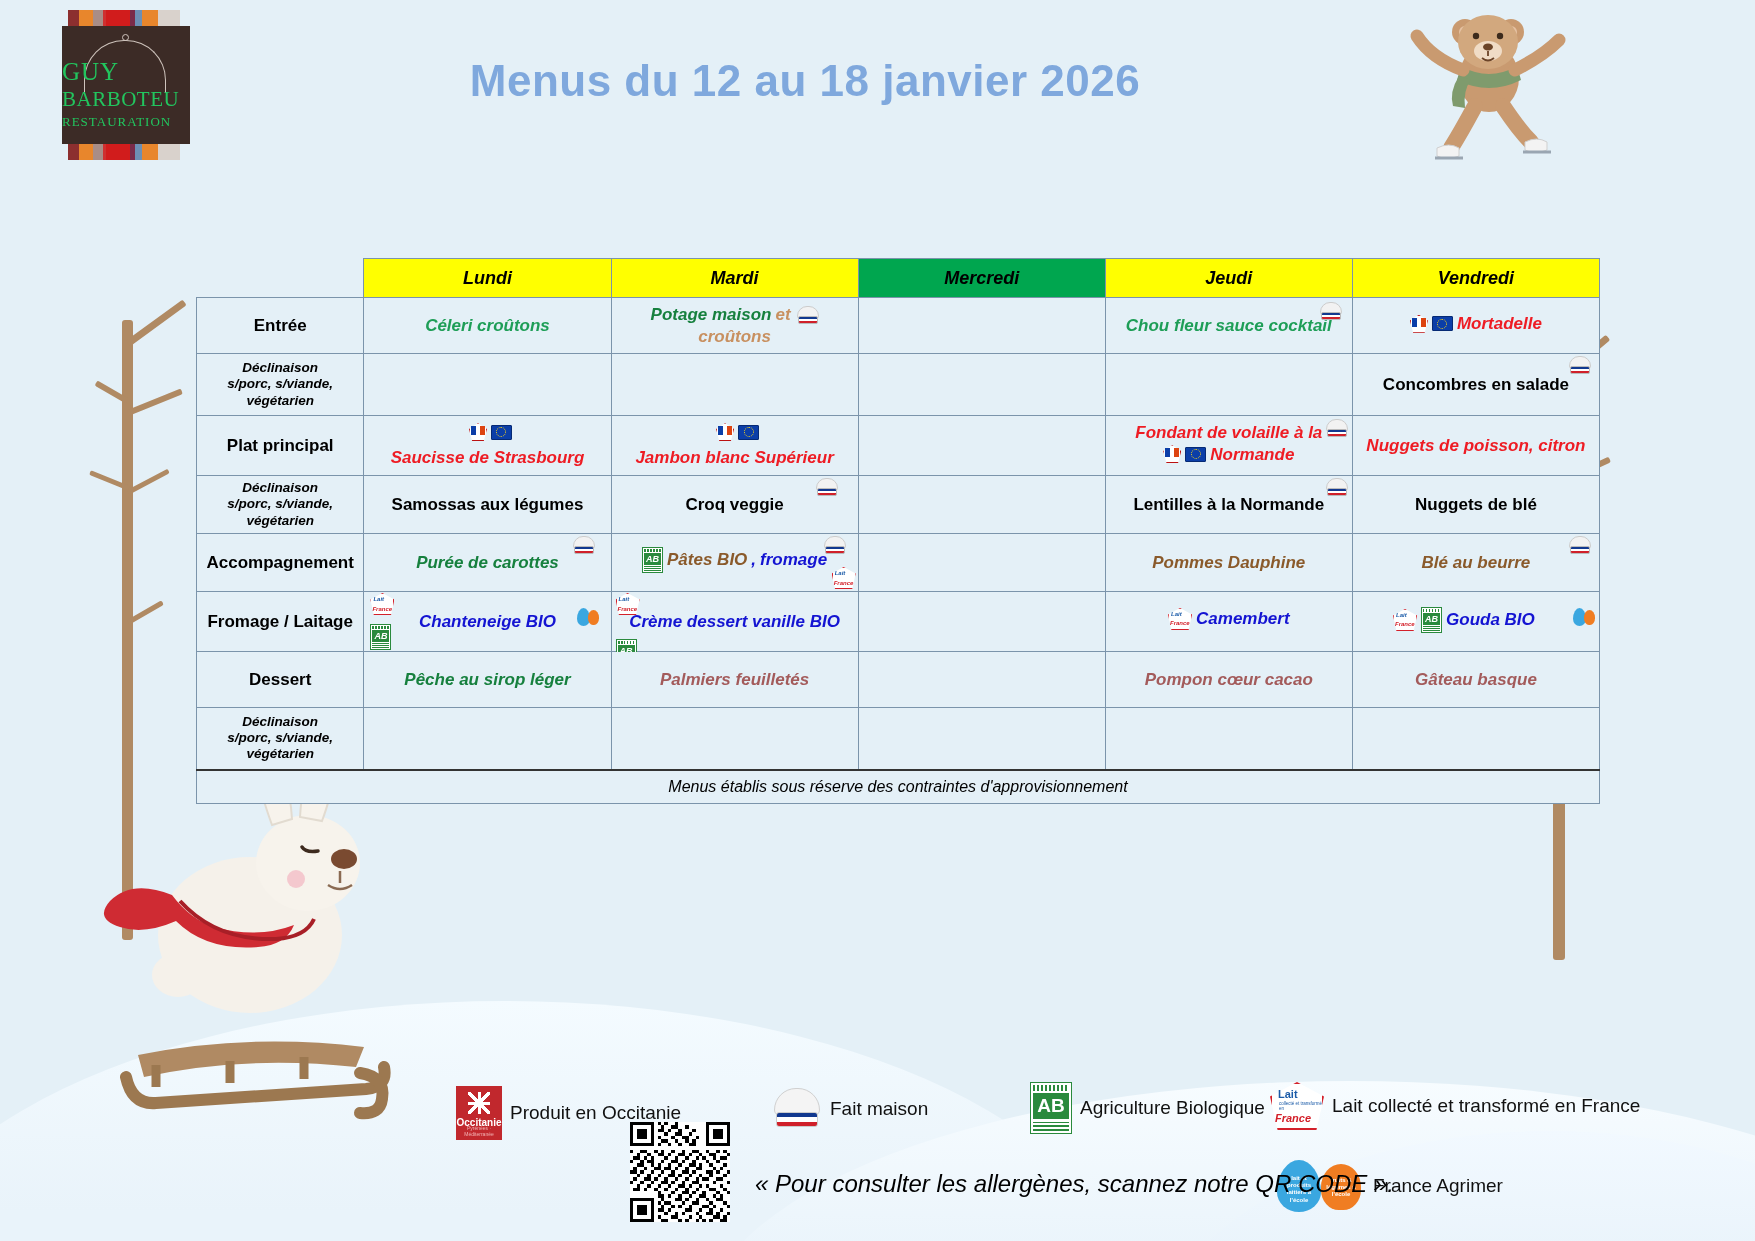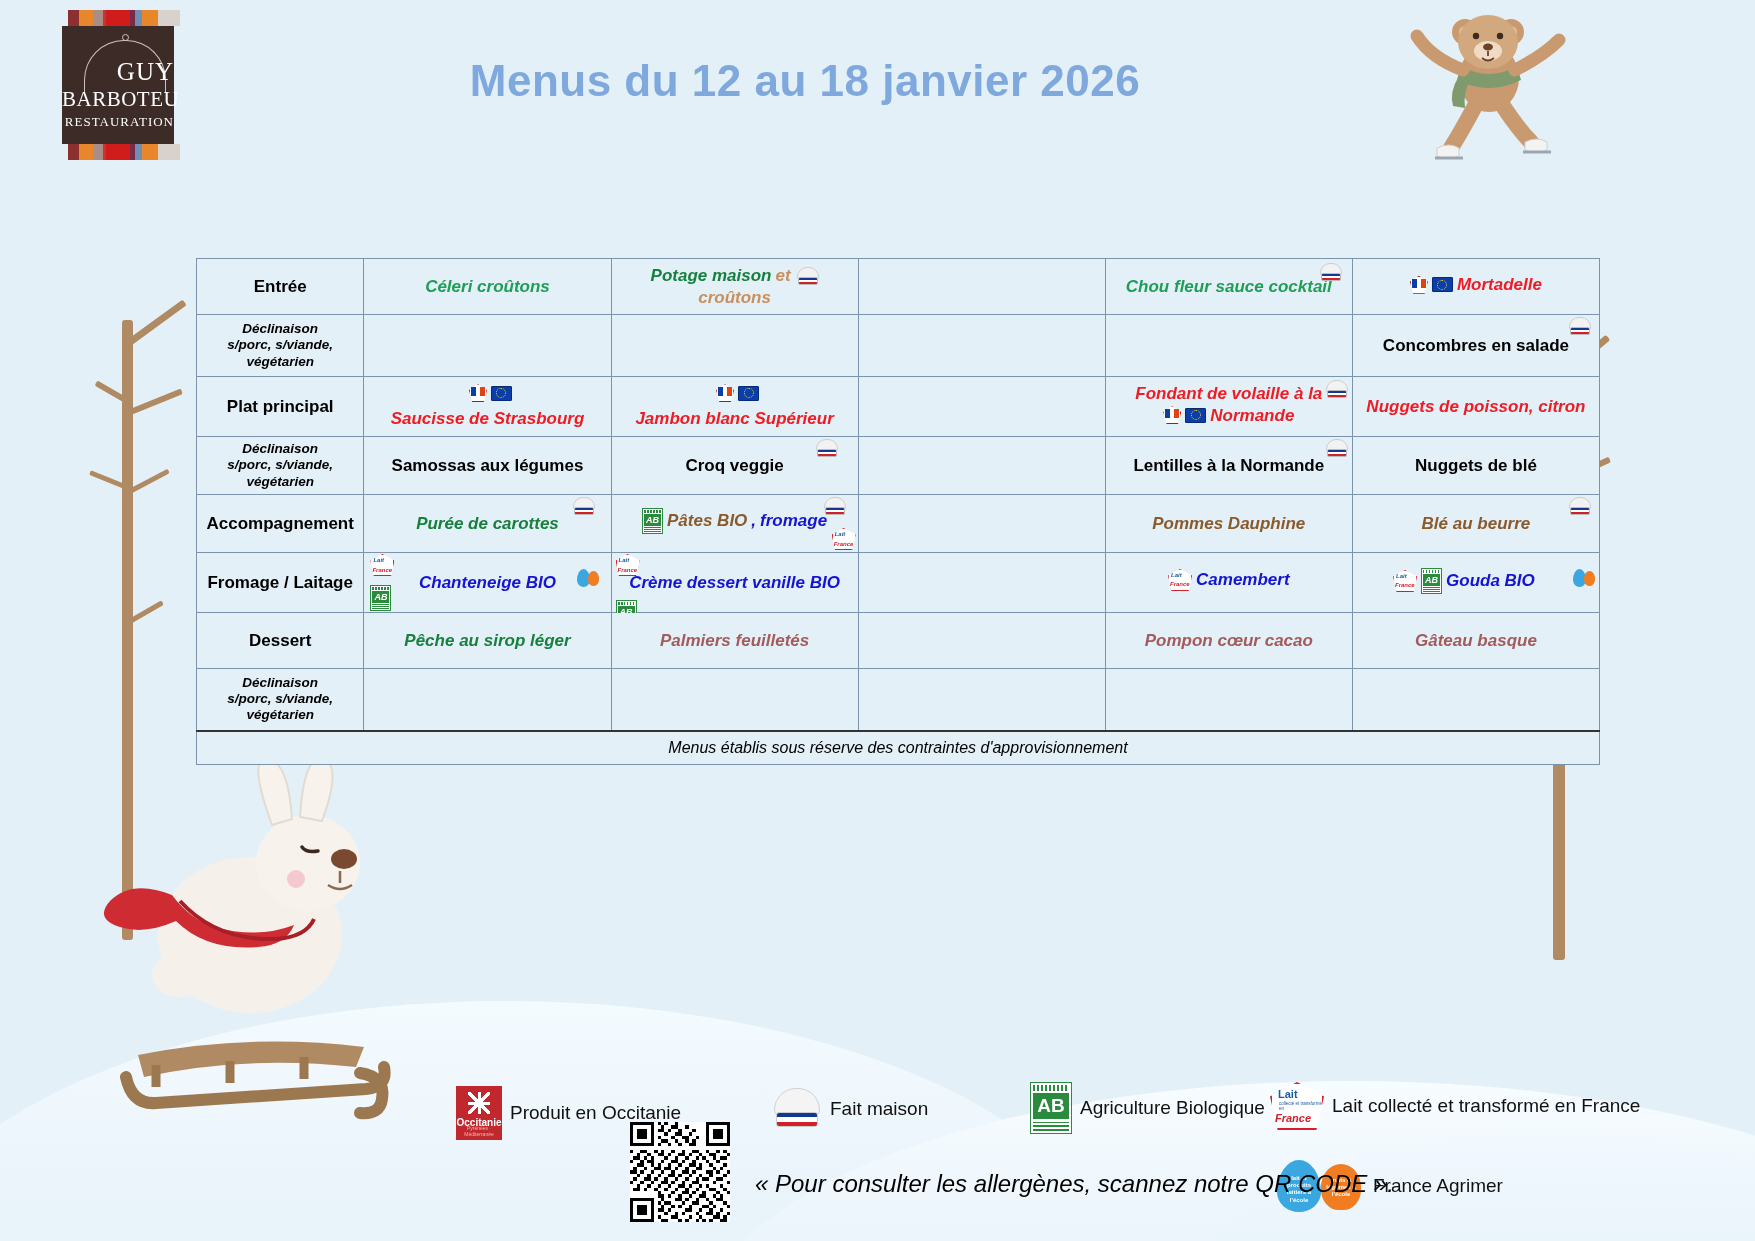--- a/index.html
+++ b/index.html
@@ -23,22 +23,22 @@
 
   
   .logo-wrap{position:absolute;left:62px;top:10px;width:124px;height:150px;}
   .logo-stripes{position:absolute;left:6px;width:112px;height:16px;
     background:linear-gradient(90deg,
       #8c2f2f 0 10%, #e8862c 10% 22%, #a98d87 22% 31%, #cf3030 31% 34%,
       #d11c1c 34% 55%, #7a2b4a 55% 60%, #6d8fb5 60% 66%, #e8862c 66% 80%,
       #d9d2cc 80% 100%);}
   .logo-stripes.top{top:0;}
   .logo-stripes.bot{bottom:0;}
-  .logo-box{position:absolute;left:0;top:16px;width:112px;height:118px;background:#3c2b26;
-     color:#ffffff;text-align:right;font-family:"Liberation Serif",serif;}
+  .logo-box{position:absolute;left:0;top:16px;width:128px;height:118px;background:#3c2b26;
+     color:#22c55e;text-align:left;font-family:"Liberation Serif",serif;}
   .logo-box .dome{position:absolute;left:22px;top:14px;width:80px;height:52px;
      border:1px solid #cfc4bd;border-bottom:none;border-radius:40px 40px 0 0;}
   .logo-box .knob{position:absolute;left:60px;top:8px;width:5px;height:5px;border:1px solid #cfc4bd;border-radius:50%;}
   .logo-box .l1{position:absolute;left:0;right:0;top:32px;font-size:25px;letter-spacing:1px;}
   .logo-box .l2{position:absolute;left:0;right:0;top:61px;font-size:21px;letter-spacing:.5px;}
   .logo-box .l3{position:absolute;left:0;right:0;top:88px;font-size:13px;letter-spacing:1px;}
 
   
   .title{position:absolute;left:330px;top:56px;width:950px;text-align:center;
      font-size:44px;font-weight:bold;color:#7fa8dd;letter-spacing:.5px;}
@@ -282,20 +282,28 @@
   <colgroup>
     <col class="col-label">
       <col class="col-day">
       <col class="col-day">
     <col class="col-day">
       <col class="col-day">
       <col class="col-day">
   </colgroup>
 
   <tbody>
+      <tr>
+    <td class="corner"></td>
+    <td class="dayhead">Lundi</td>
+    <td class="dayhead">Mardi</td>
+    <td class="dayhead wed">Mercredi</td>
+    <td class="dayhead">Jeudi</td>
+    <td class="dayhead">Vendredi</td>
+  </tr>
 
   <tr class="h-entree">
     <td class="rowlabel">Entrée</td>
     <td class="cell c-green">Céleri croûtons</td>
     <td class="cell">
       <span class="inline">
         <span class="c-darkgreen">Potage maison</span>
         <span class="c-tan">et</span>
         <span class="badge ico-chef">
               <span class="top"></span>

